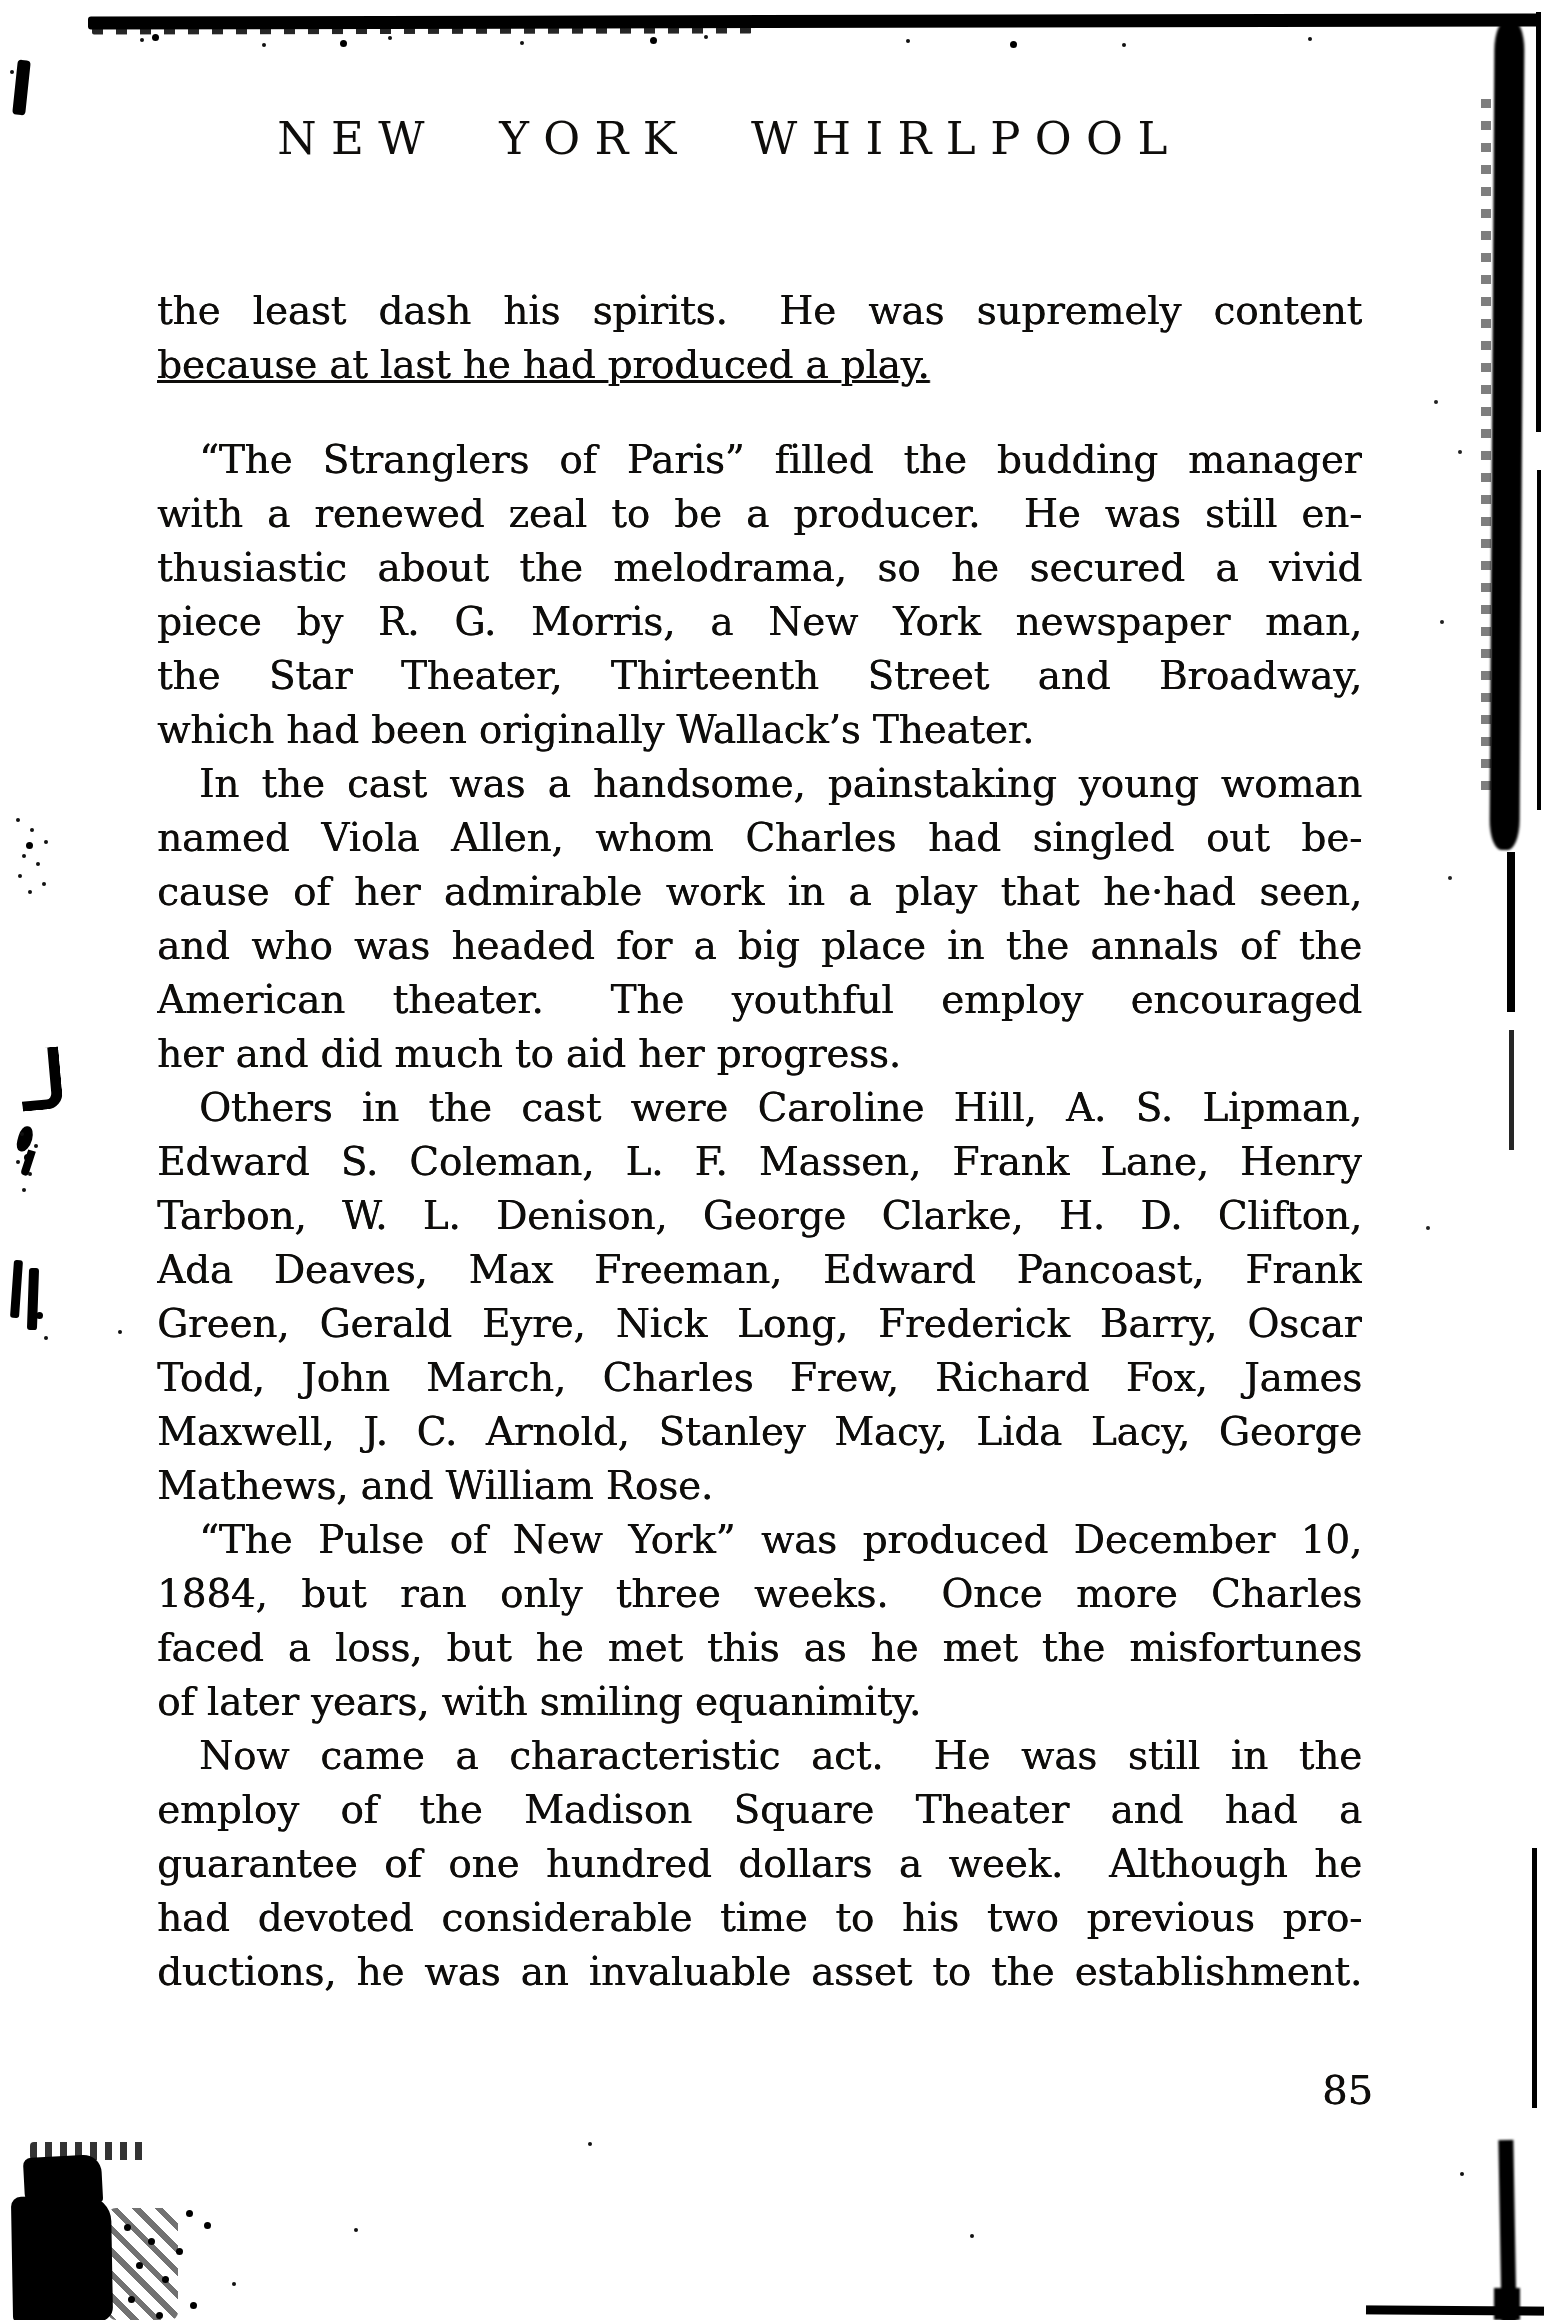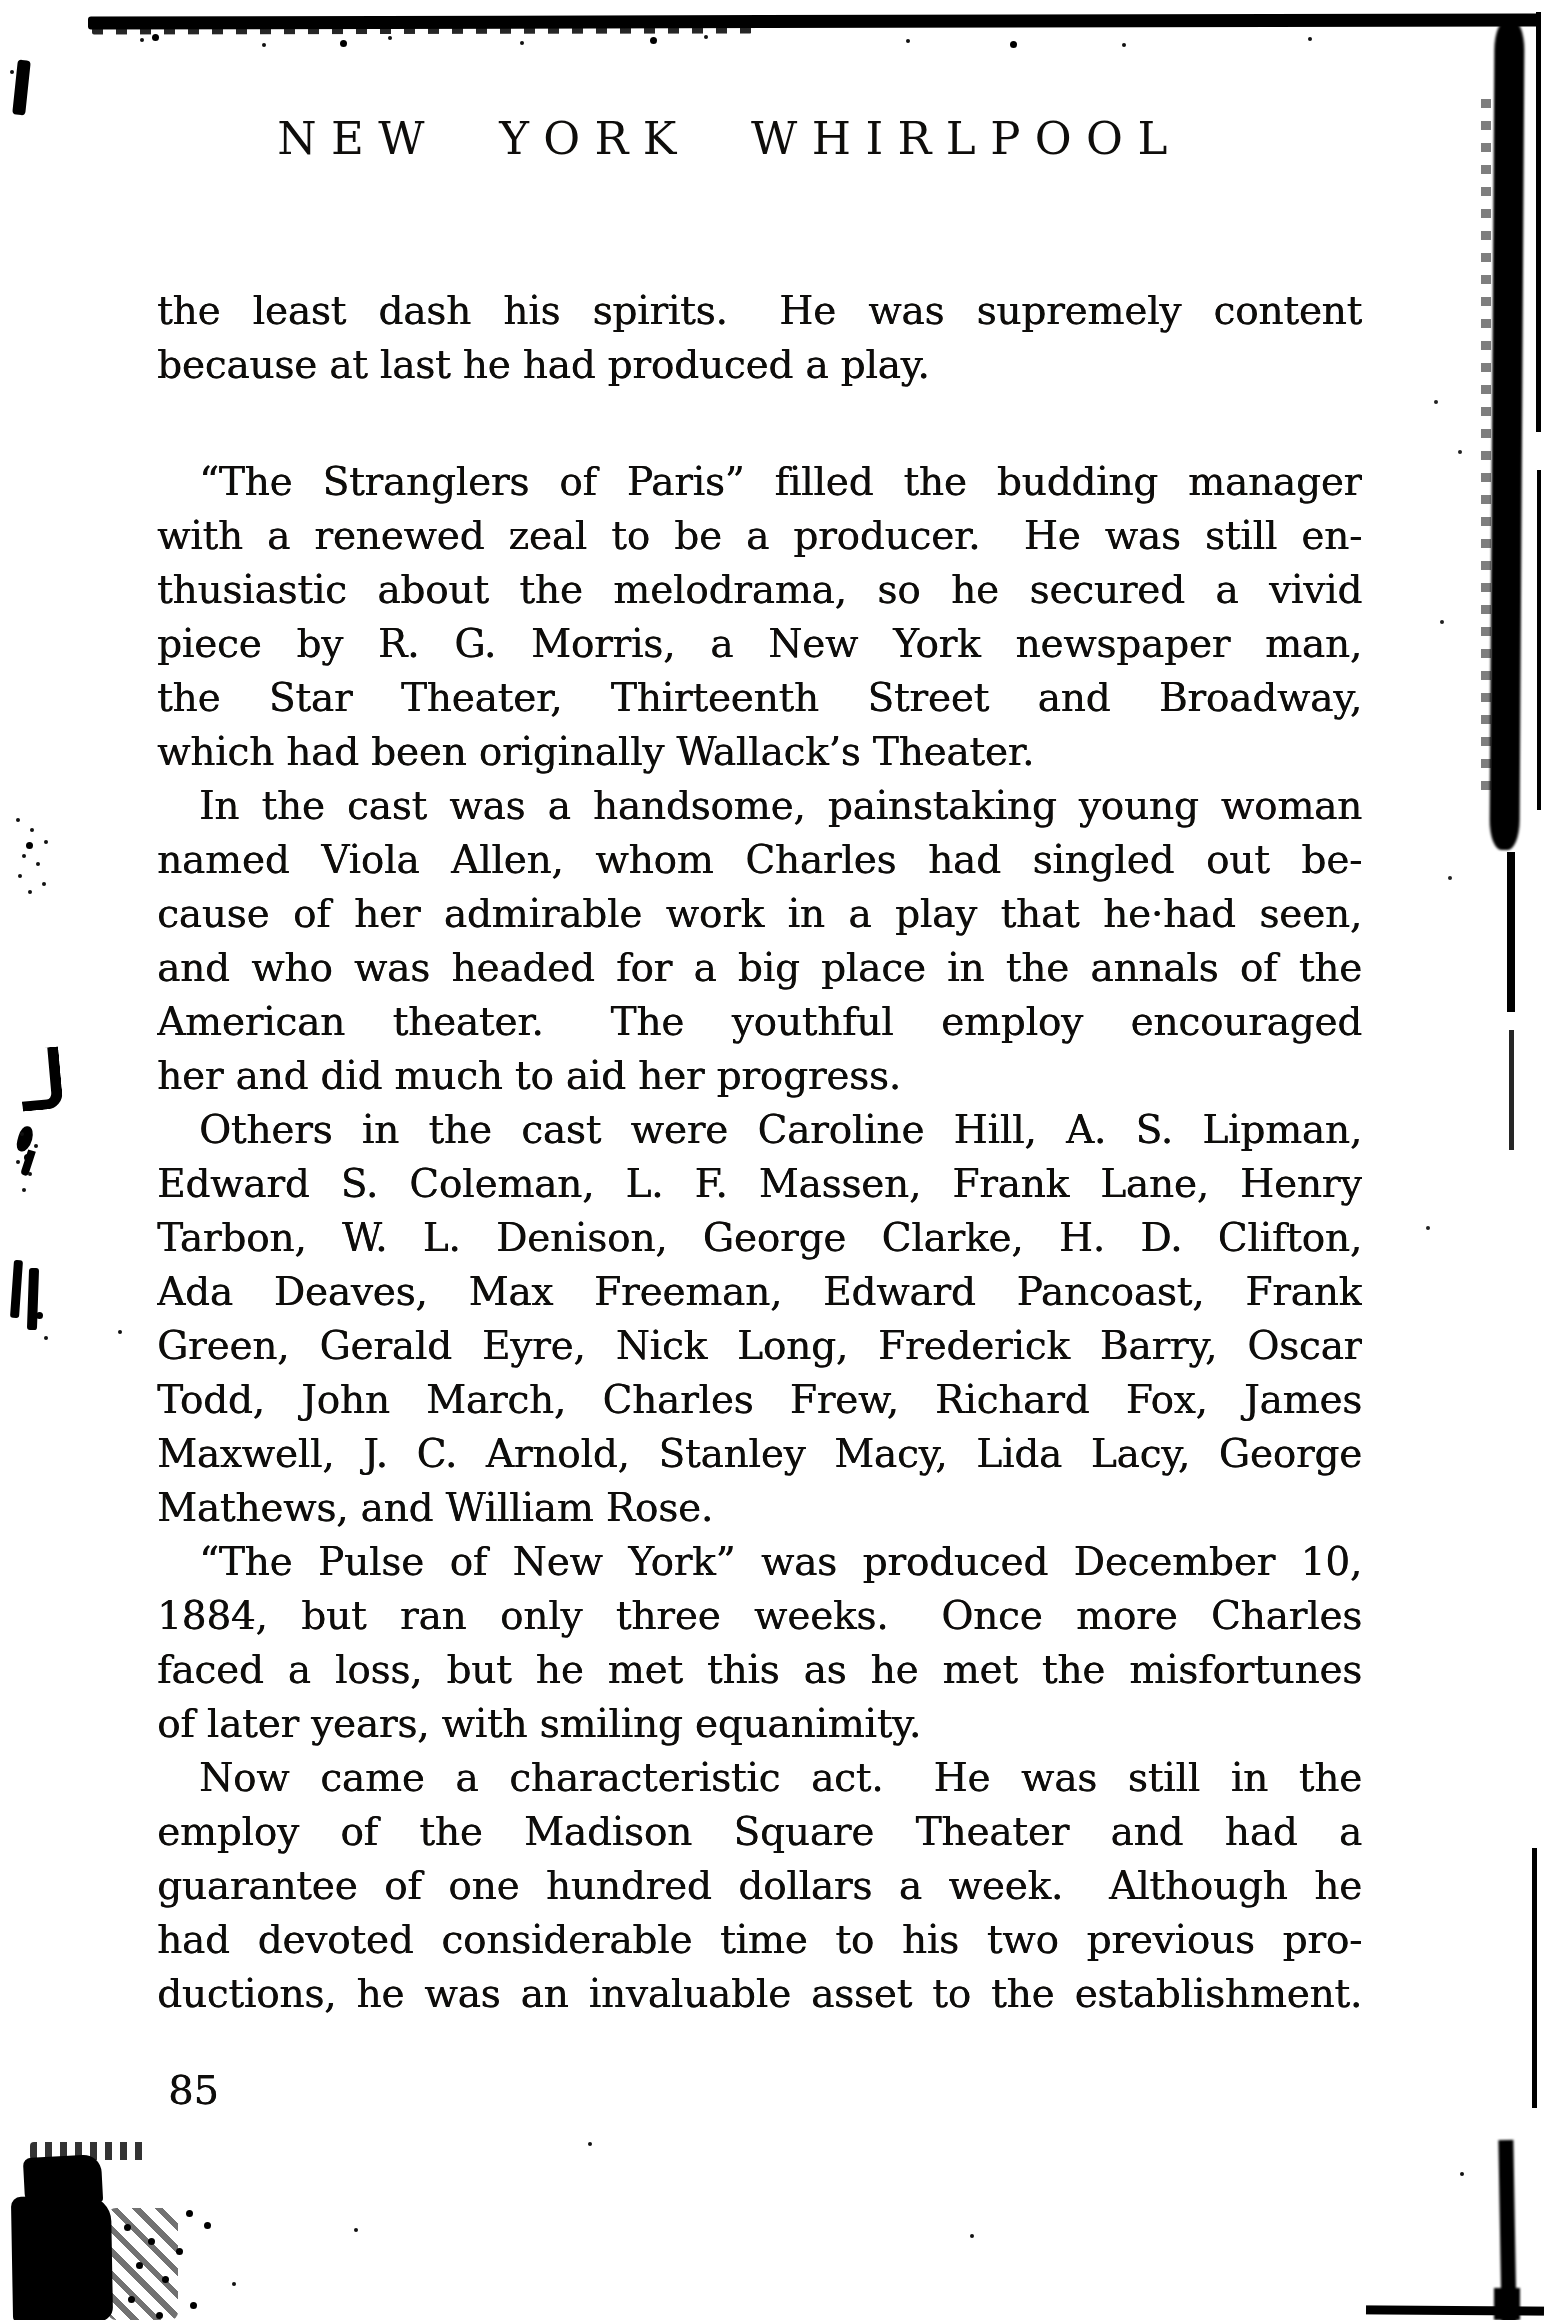--- a/index.html
+++ b/index.html
@@ -34,24 +34,24 @@
     letter-spacing:-0.2px;
     overflow:hidden;
     text-shadow:0.4px 0 0 var(--ink);
     text-align:left;
   }
   .line.j{
     text-align:justify;
     text-align-last:justify;
   }
   .line.i{ text-indent:42px; }
-  .line.g{ margin-bottom:63px; }
+  .line.g{ margin-bottom:41px;text-decoration:underline; }
   .page-number{
     position:absolute;left:157px;top:2062px;width:1205px;
-    text-align:left;font-size:40px;line-height:57px;
+    text-align:right;font-size:40px;line-height:57px;
     transform:translateX(11px);
     text-shadow:0.4px 0 0 var(--ink);
   }
   
   .art{position:absolute;background:#000;}
   .edge-top{left:88px;top:15px;width:1452px;height:13px;border-radius:3px;transform:rotate(-0.12deg);}
   .edge-top-fray{left:92px;top:27px;width:660px;height:7px;background:repeating-linear-gradient(90deg,#000 0 11px,transparent 11px 24px);opacity:.85;border-radius:2px;transform:rotate(-0.1deg);}
   .right-band-a{left:1492px;top:20px;width:30px;height:830px;filter:blur(1.2px);border-radius:12px/30px;transform:rotate(0.35deg);}
   .right-band-a2{left:1481px;top:90px;width:10px;height:700px;background:repeating-linear-gradient(0deg,#000 0 9px,transparent 9px 22px);opacity:.5;filter:blur(.6px);}
   .right-line-b1{left:1536px;top:12px;width:5px;height:420px;}

